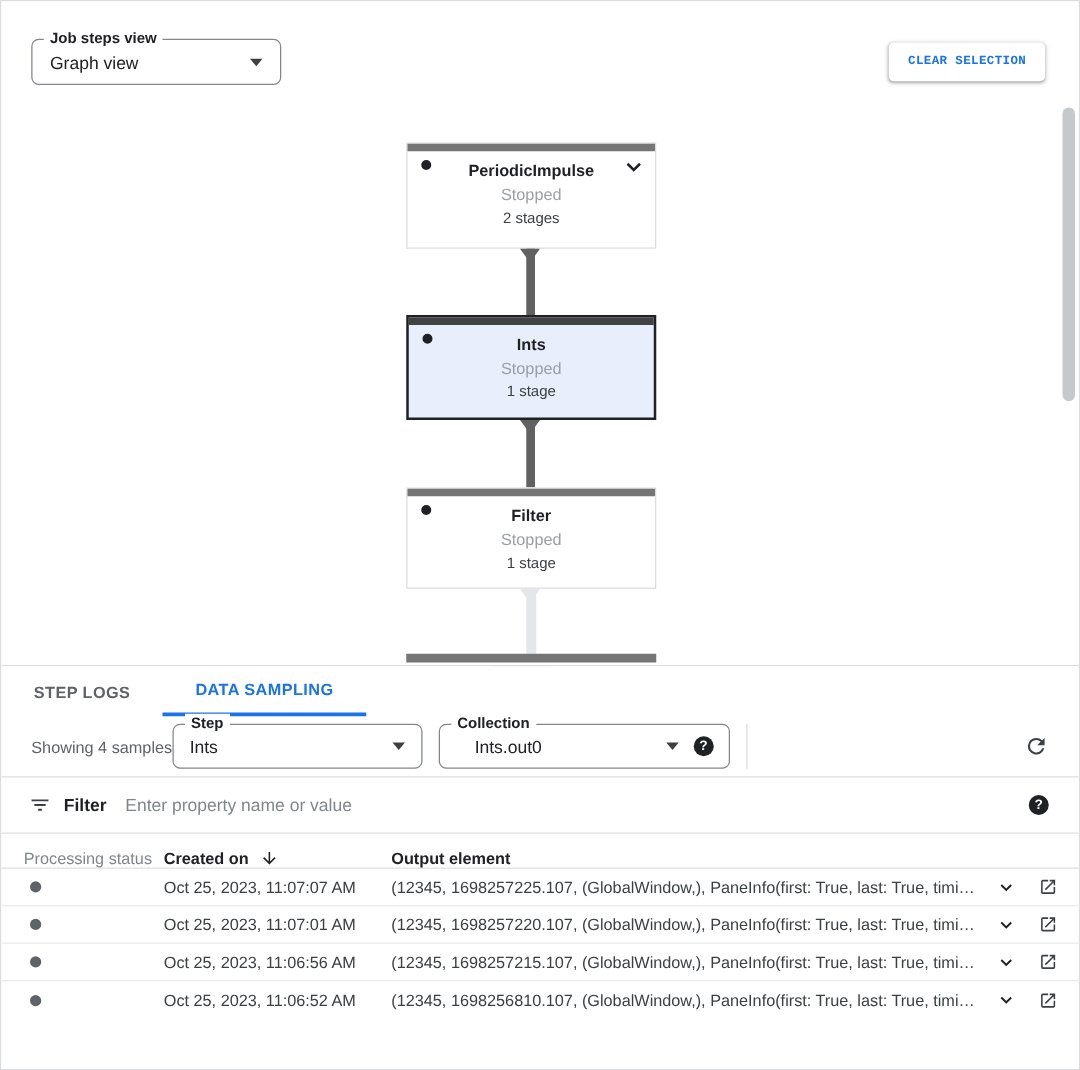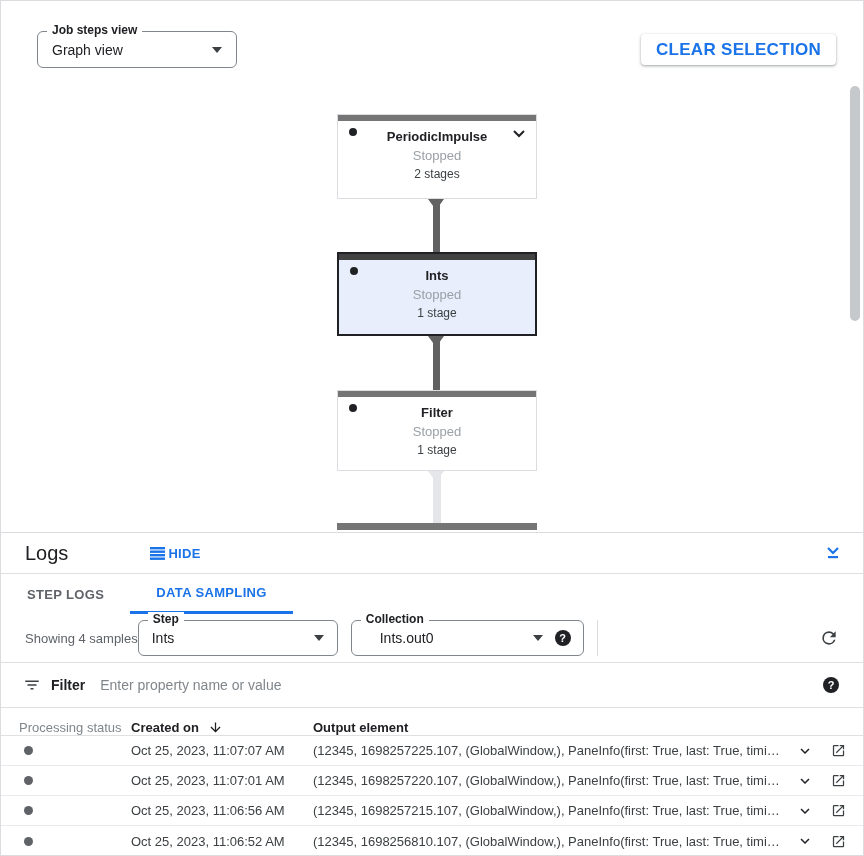--- a/index.html
+++ b/index.html
@@ -1,31 +1,31 @@
 <!DOCTYPE html>
 <html><head>
 <meta charset="utf-8">
 <style>
   * { margin:0; padding:0; box-sizing:border-box; }
   body { background:#fff; font-family:"Liberation Sans", sans-serif; }
   .page { position:relative; width:864px; height:856px; border:1px solid #dadce0; background:#fff; overflow:hidden; }
 
   
-  .graph-area { position:absolute; top:0; left:12px; right:0; height:531px; background:#fff;padding-left:40px; }
+  .graph-area { position:absolute; top:0; left:0; right:0; height:531px; background:#fff;padding-left:40px; }
 
   .field { border:1px solid #80868b; border-radius:6px; background:#fff; position:relative; display:flex; align-items:center; }
   .field-label { position:absolute; top:-9px; left:9px; background:#fff; padding:0 5px; font-size:12px; font-weight:700; color:#202124; white-space:nowrap; }
   .field-value { font-size:14px; color:#202124; }
   .caret { width:0; height:0; border-left:5px solid transparent; border-right:5px solid transparent; border-top:6px solid #3c4043; }
 
   .job-steps-field { position:absolute; left:24px; top:30px; width:200px; height:37px; padding:0 14px; justify-content:space-between; }
 
   .clear-selection { position:absolute; right:27px; top:33px; height:31px; padding:0 15px; background:#fff; border:none;
     border-radius:4px; box-shadow:0 1px 2px rgba(60,64,67,.3), 0 1px 3px 1px rgba(60,64,67,.15);
-    color:#1a73e8; font-family:Liberation Sans, sans-serif; font-size:17px; font-weight:700; letter-spacing:.3px; cursor:pointer; }
+    color:#1a73e8; font-family:Liberation Mono, monospace; font-size:10px; font-weight:700; letter-spacing:.3px; cursor:pointer; }
 
   .node { position:absolute; left:324px; width:200px; background:#fff; border:1px solid #dadce0; text-align:center; }
   .node-bar { position:absolute; top:0; left:0; right:0; height:6px; background:#757575; }
   .node.selected { background:#e8eefb; border:2px solid #202124; }
   .node.selected .node-bar { background:#424242; }
   .ring-icon { position:absolute; left:11px; top:13px; width:8px; height:8px; border:4px solid #202124; border-radius:6px; }
   .node-chevron { position:absolute; right:11px; top:15px; }
   .node-title { padding-top:14px; font-size:13px; font-weight:700; color:#202124; }
   .node-status { margin-top:4px; font-size:13px; color:#9aa0a6; }
   .node-stages { margin-top:4px; font-size:12px; color:#3c4043; }
@@ -135,38 +135,20 @@
     <div class="node-partial"></div>
 
     <div class="scroll-thumb"></div>
   </div>
 
   <div class="panel-divider"></div>
   <div class="drag-handle"></div>
 
   <div class="logs-panel">
 
-    <div class="logs-header">
-      <span class="logs-title">Logs</span>
-      <span class="hide-btn">
-        <svg width="15" height="13" viewBox="0 0 15 13">
-          <rect x="0" y="0" width="15" height="2.4" fill="#1a73e8"></rect>
-          <rect x="0" y="3.5" width="15" height="2.4" fill="#1a73e8"></rect>
-          <rect x="0" y="7" width="15" height="2.4" fill="#1a73e8"></rect>
-          <rect x="0" y="10.5" width="15" height="2.4" fill="#1a73e8"></rect>
-        </svg>
-        <span>HIDE</span>
-      </span>
-      <span class="collapse-btn">
-        <svg width="16" height="17" viewBox="0 0 16 17">
-          <path d="M3 4l5 5 5-5" stroke="#1a73e8" stroke-width="2.2" fill="none"></path>
-          <rect x="3" y="12" width="10" height="2.2" fill="#1a73e8"></rect>
-        </svg>
-      </span>
-    </div>
 
     <div class="tabs-row">
       <div class="tab">STEP LOGS</div>
       <div class="tab active">DATA SAMPLING</div>
     </div>
 
     <div class="sampling-toolbar">
       <span class="showing-text">Showing 4 samples</span>
 
       <div class="field step-field">

